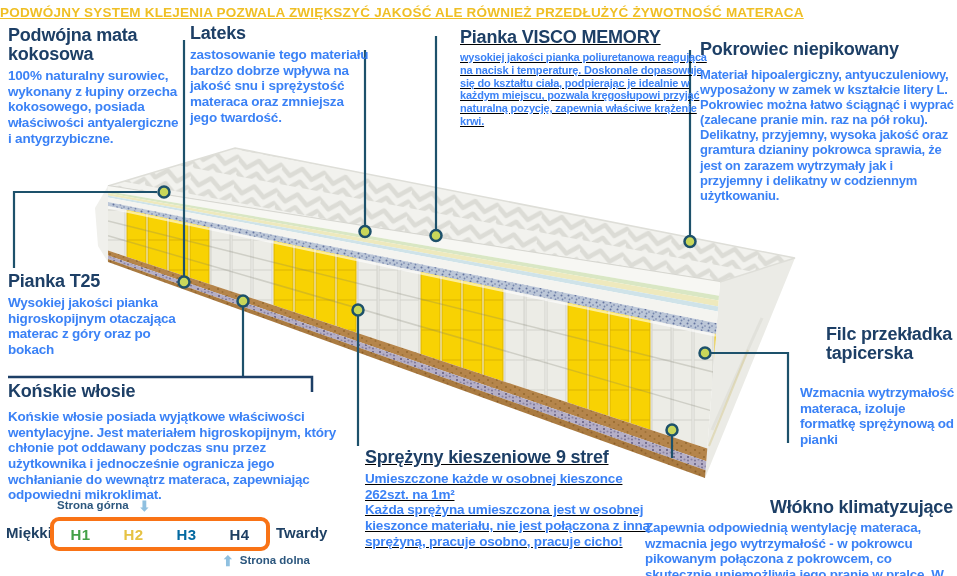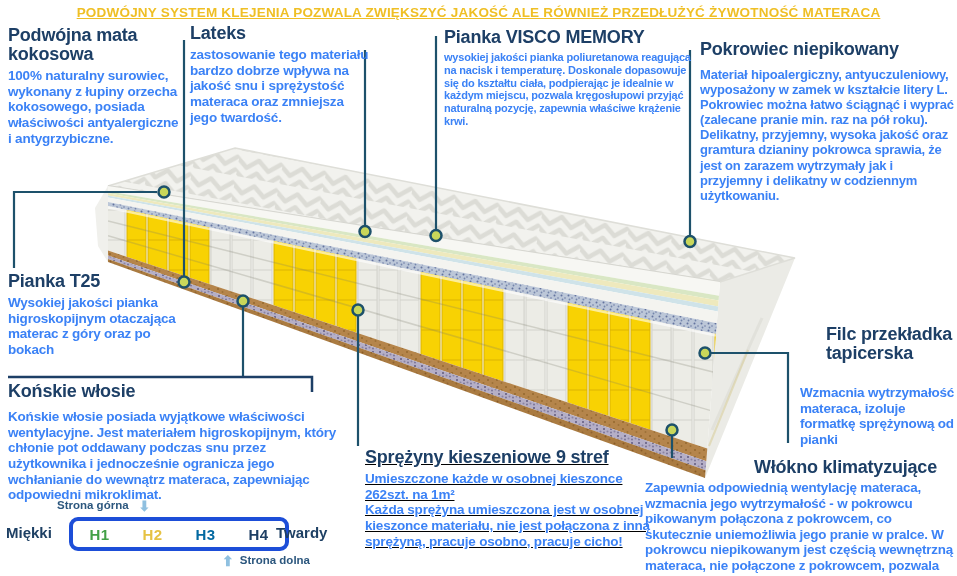--- a/index.html
+++ b/index.html
@@ -2,49 +2,49 @@
 <html><head>
 <meta charset="utf-8">
 <style>
   html,body{margin:0;padding:0;background:#ffffff;}
   #stage{position:relative;width:957px;height:576px;background:#ffffff;overflow:hidden;
          font-family:"Liberation Sans",sans-serif;font-weight:700;}
   #mattress-svg{position:absolute;left:0;top:0;z-index:1;}
   .txt{position:absolute;z-index:3;}
   .hd{color:#1d3f66;font-size:18px;line-height:1.06;margin:0 0 4px 0;letter-spacing:-0.2px;}
   .bd{color:#3b82f6;font-size:13.5px;line-height:1.16;letter-spacing:-0.2px;margin:0;}
-  #header-banner{position:absolute;left:0;top:5px;width:957px;text-align:center;z-index:3;
+  #header-banner{position:absolute;left:0;top:5px;width:957px;z-index:3;
       color:#efbf25;font-size:13.5px;letter-spacing:0.2px;}
   #header-banner span{text-decoration:underline;}
   .blk-podwojna{left:8px;top:26px;width:176px;}
   .blk-lateks{left:190px;top:24px;width:182px;}
-  .blk-visco{left:444px;top:28px;width:250px;}
+  .blk-visco{left:460px;top:28px;width:250px;text-decoration:underline;}
   .blk-visco .bd{font-size:11px;}
   .blk-pokrowiec{left:700px;top:40px;width:257px;}
   .blk-pokrowiec .bd{font-size:13px;}
   .blk-pokrowiec .hd{margin-bottom:8px;}
   .blk-t25{left:8px;top:272px;width:180px;}
   .blk-konskie{left:8px;top:382px;width:332px;}
   .blk-konskie .hd{margin-bottom:8px;}
   .blk-sprezyny{left:365px;top:448px;width:292px;text-decoration:underline;}
   .blk-filc{left:800px;top:325px;width:157px;}
   .blk-filc .hd{padding-left:26px;margin-bottom:22px;}
   .blk-wlokno{left:645px;top:458px;width:312px;}
-  .blk-wlokno .hd{text-align:right;padding-right:20px;margin-bottom:3px;}
+  .blk-wlokno .hd{text-align:right;padding-right:4px;margin-bottom:3px;margin-top:40px;}
   .blk-wlokno .bd{font-size:13.4px;}
   .bd p{margin:0;}
   
   #scale{position:absolute;left:0;top:490px;width:330px;height:86px;z-index:3;}
   #scale-top{position:absolute;left:57px;top:8px;font-size:11.5px;color:#2c577e;}
   #scale-top .arr{color:#8fc0e0;font-size:14px;vertical-align:-2px;margin-left:10px;}
   #scale-soft{position:absolute;left:6px;top:34px;font-size:15px;color:#1e4064;}
   #scale-hard{position:absolute;left:276px;top:34px;font-size:15px;color:#1e4064;}
   #scale-box{position:absolute;left:50px;top:27px;width:212px;height:26px;background:#fff;
-     border:4px solid #1d4ed8;border-radius:9px;display:flex;align-items:center;
-     justify-content:space-around;margin-left:19px;}
+     border:4px solid #f97316;border-radius:9px;display:flex;align-items:center;
+     justify-content:space-around;}
   .hlevel{font-size:15px;letter-spacing:0.5px;}
   #scale-bottom{position:absolute;left:222px;top:63px;font-size:11.5px;color:#2c577e;}
   #scale-bottom .arr{color:#8fc0e0;font-size:14px;vertical-align:-2px;margin-right:6px;}
 </style>
 </head>
 <body>
 
 <div id="stage">
 
   <div id="header-banner">

